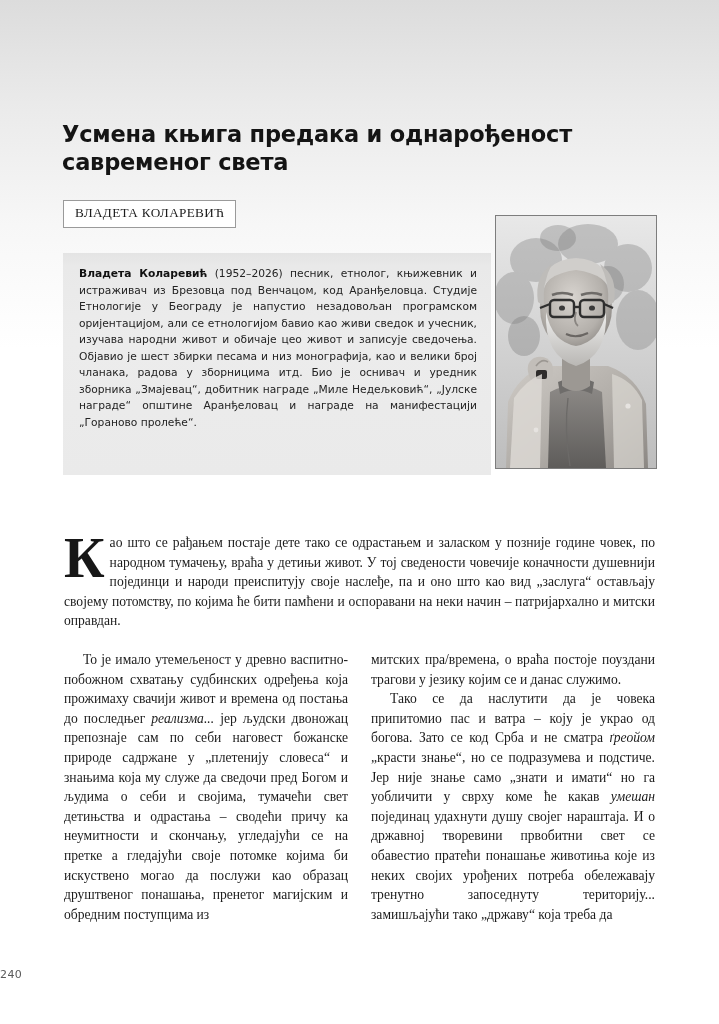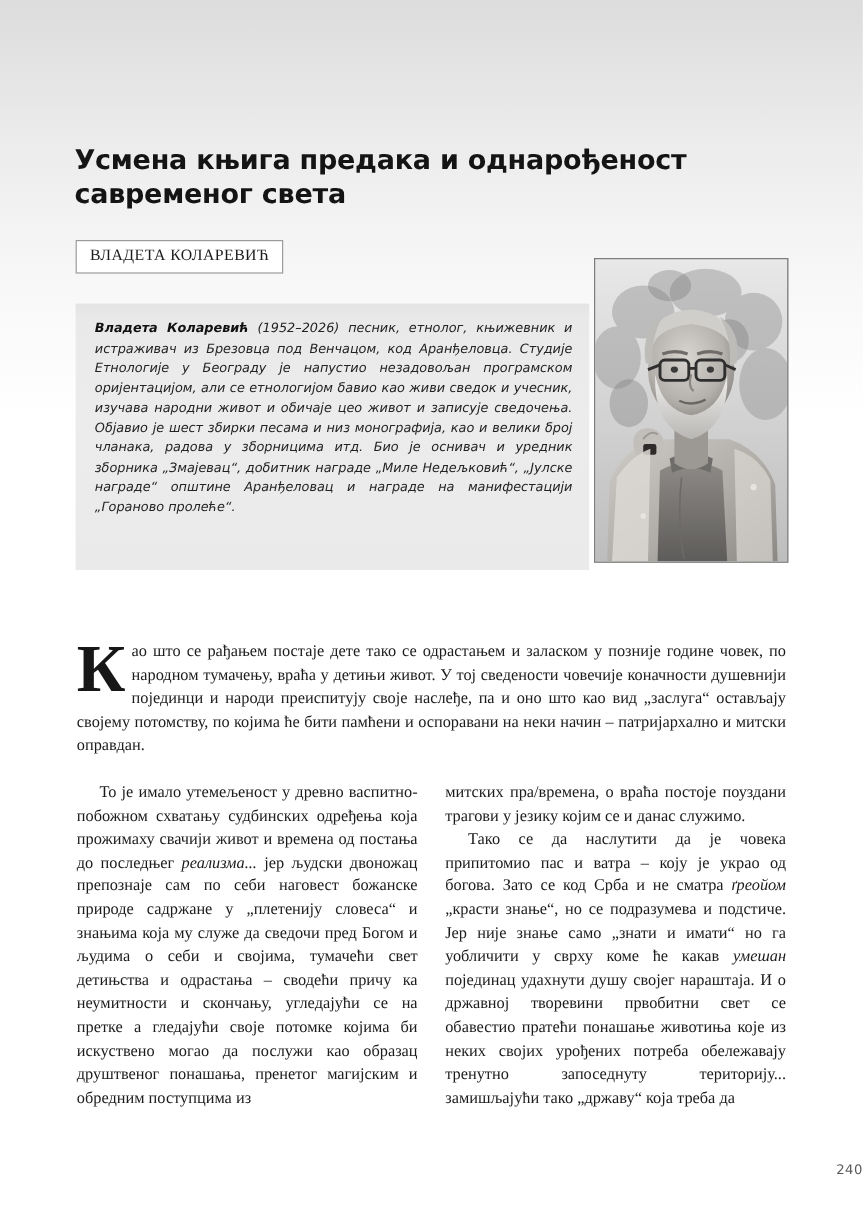--- a/index.html
+++ b/index.html
@@ -70,21 +70,20 @@
   
   .bio-box {
     position: absolute;
     left: 63px;
     top: 253px;
     width: 428px;
     height: 222px;
     background: linear-gradient(180deg, #e4e4e4 0%, #e9e9e9 6%, #ececec 40%, #eaeaea 100%);
     box-sizing: border-box;
     padding: 13px 14px 13px 16px;
-    font-style: italic;
   }
   .bio-text {
     font-family: "DejaVu Sans", sans-serif;
     font-size: 10.7px;
     line-height: 16.55px;
     text-align: justify;
     color: #232323;
     margin: 0;
     hyphens: manual;
   }
@@ -137,21 +136,21 @@
   .col p { margin: 0; text-indent: 19px; }
   .col p.cont { text-indent: 0; }
   .col i, .intro i, .bio-text i { font-style: italic; }
 
   
   .folio {
     position: absolute;
     left: 0;
     top: 968px;
     width: 719px;
-    text-align: right;
+    text-align: left;
     font-family: "DejaVu Sans", sans-serif;
     font-size: 11px;
     color: #595959;
     letter-spacing: 0.4px;
   }
 </style>
 </head>
 <body>
 
 <div class="page">

